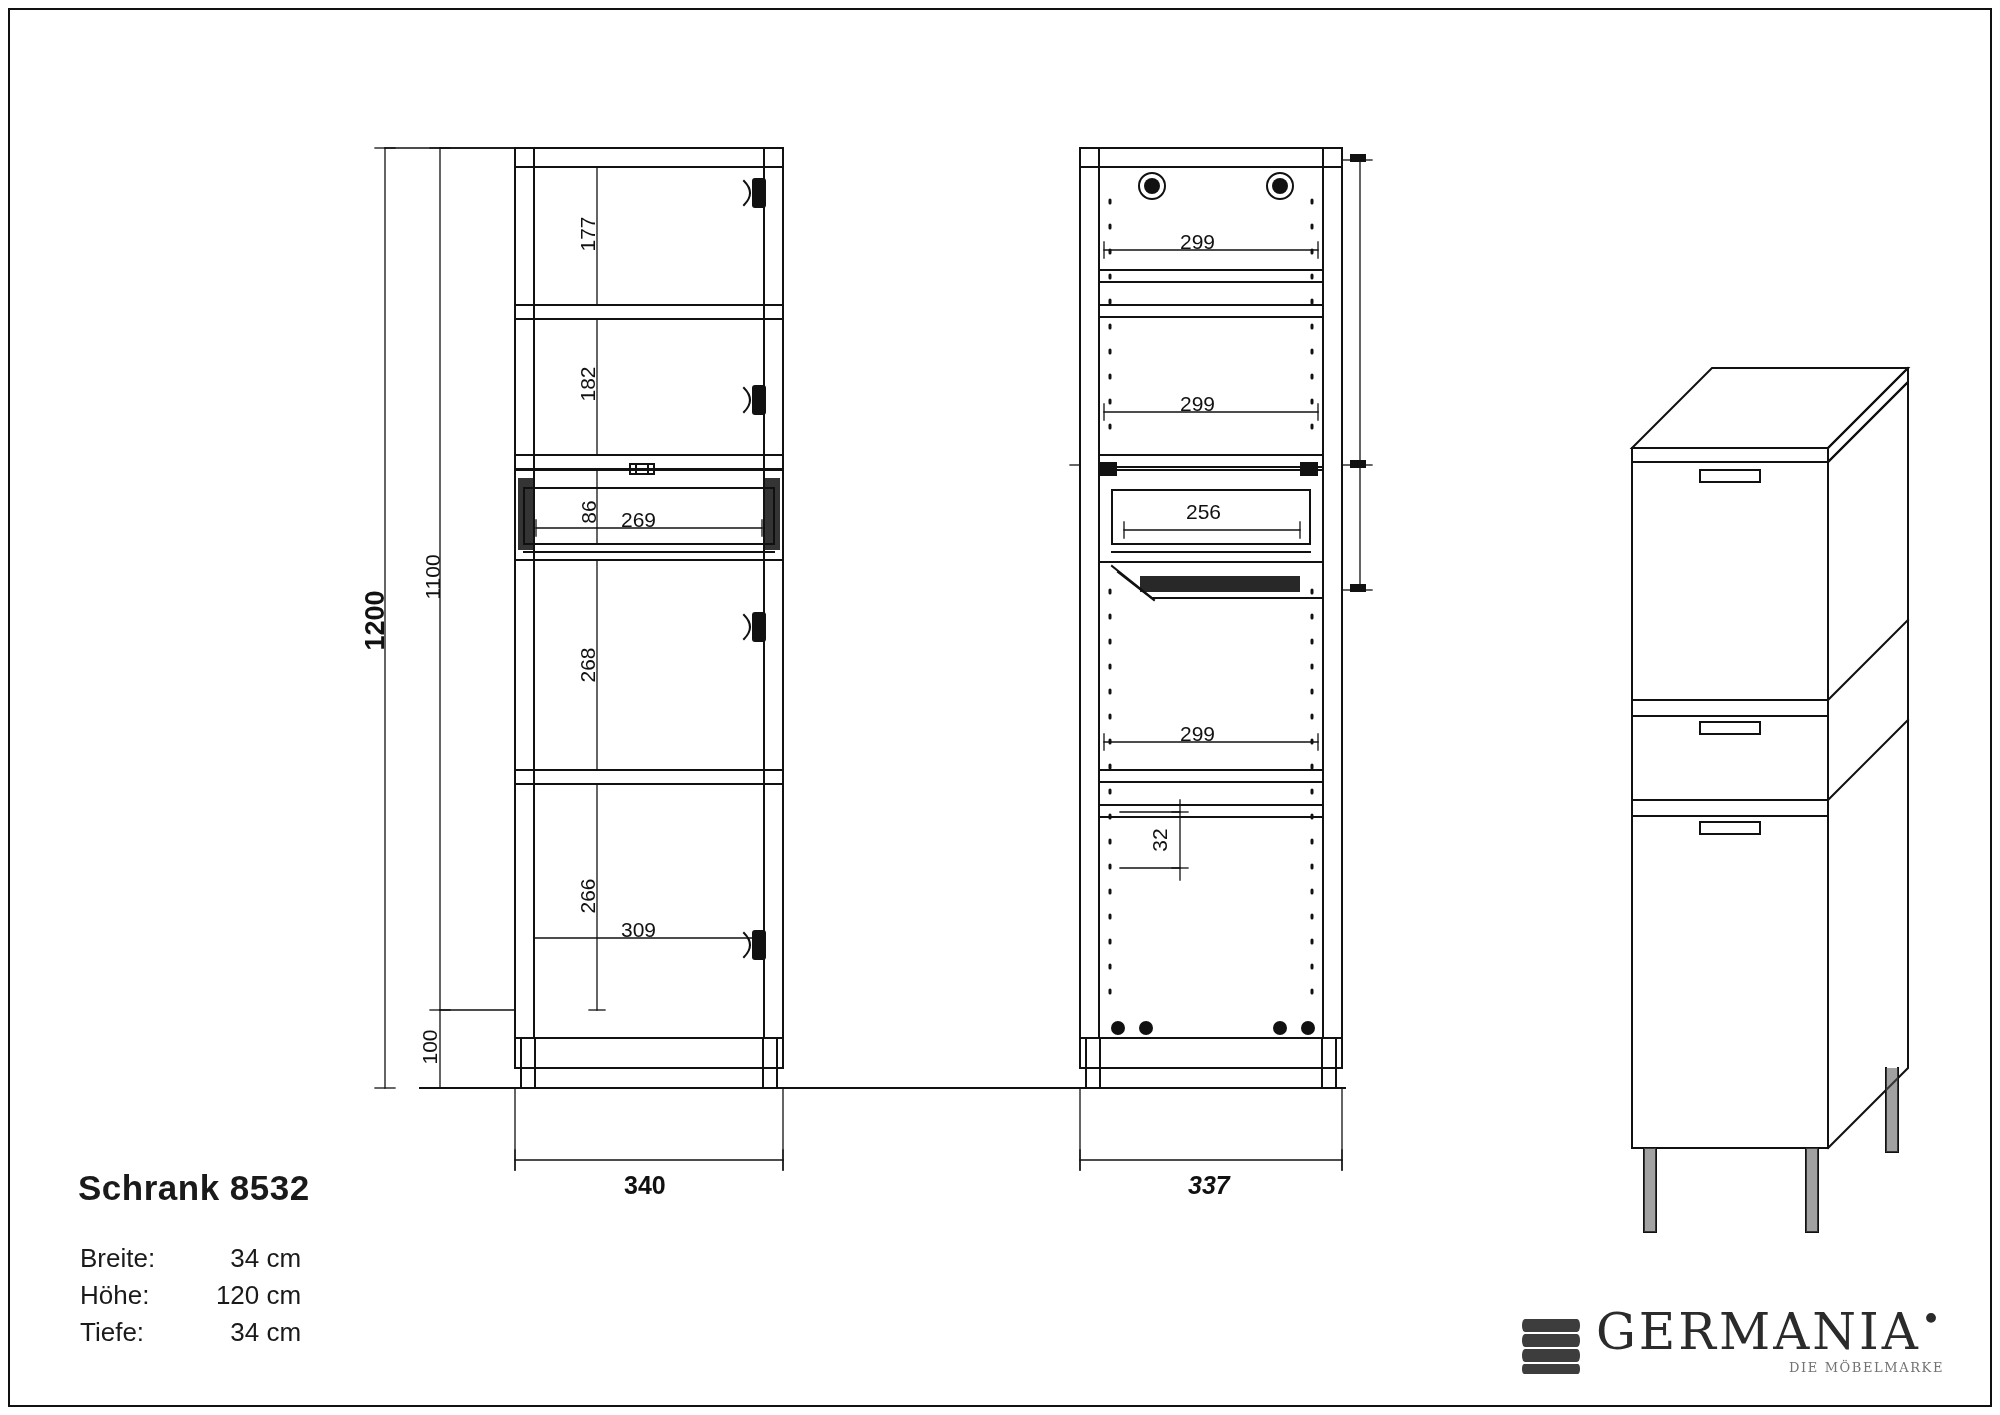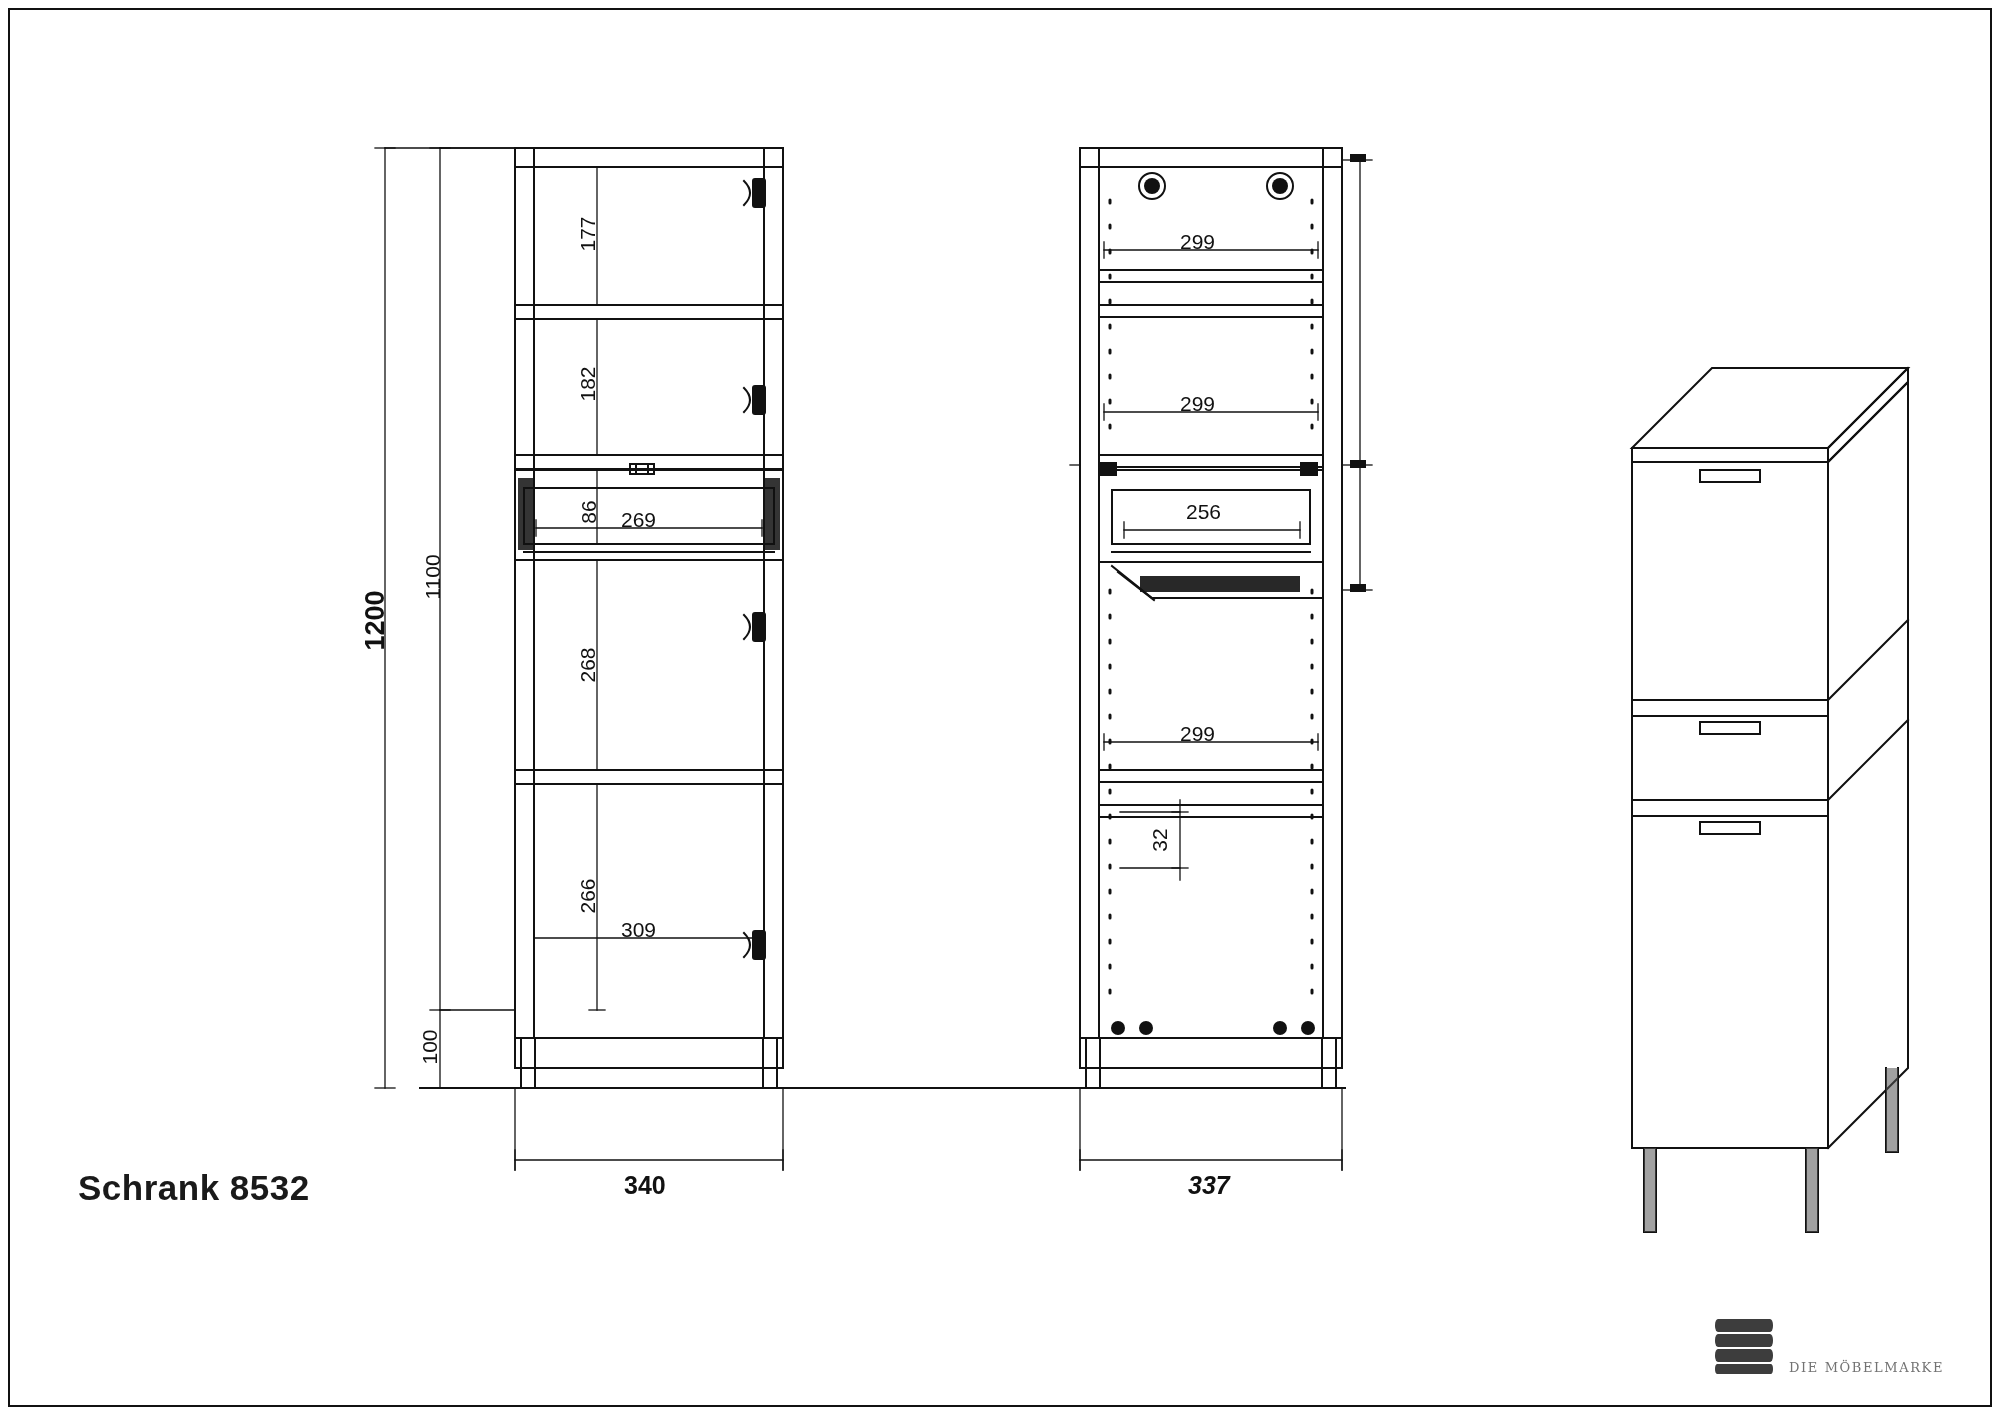--- a/index.html
+++ b/index.html
@@ -397,26 +397,47 @@
   <span class="dim" style="left:1180px; top:230px;">299</span>
   <span class="dim" style="left:1180px; top:392px;">299</span>
   <span class="dim" style="left:1186px; top:500px;">256</span>
   <span class="dim" style="left:1180px; top:722px;">299</span>
   <span class="dim vert" style="left:1148px; top:828px;">32</span>
 
   <span class="dim bold" style="left:1188px; top:1123px;font-style:italic;">337</span>
 
   <div class="title-main">Schrank 8532</div>
 
+  <div class="specs">
+    <table>
+      <tbody>
+          <tr>
+        <td class="lbl">Breite:</td>
+        <td class="val">34 cm</td>
+      </tr>
+      <tr>
+        <td class="lbl">Höhe:</td>
+        <td class="val">120 cm</td>
+      </tr>
+      <tr>
+        <td class="lbl">Tiefe:</td>
+        <td class="val">34 cm</td>
+      </tr>
+    </tbody>
+      </table>
+  </div>
 
   <div class="brand">
     <div class="brand-mark">
       <i></i>
         <i></i>
         <i></i>
         <i></i>
     </div>
     <div class="brand-text">
+      <div class="brand-name">
+        <span>GERMANIA</span><span class="dot">•</span>
+      </div>
       <div class="brand-sub">DIE MÖBELMARKE</div>
     </div>
   </div>
 
 </div>
 
 </body></html>

